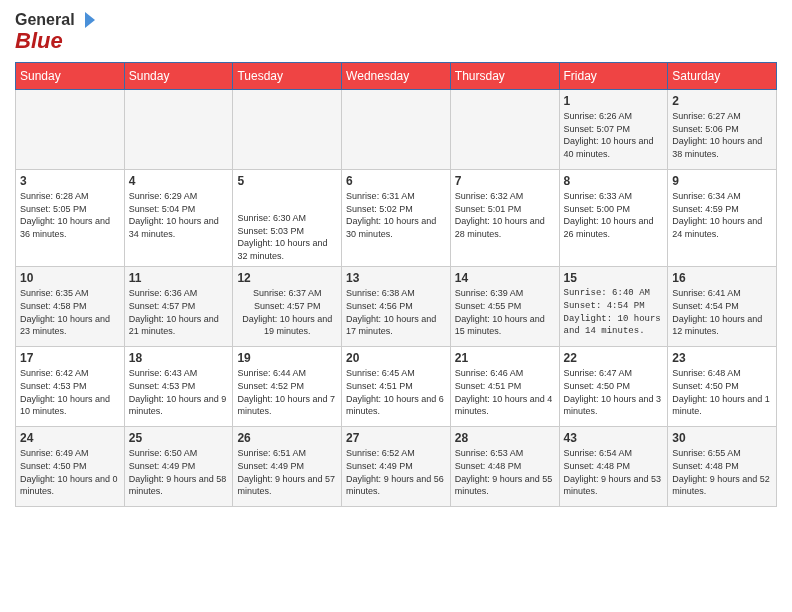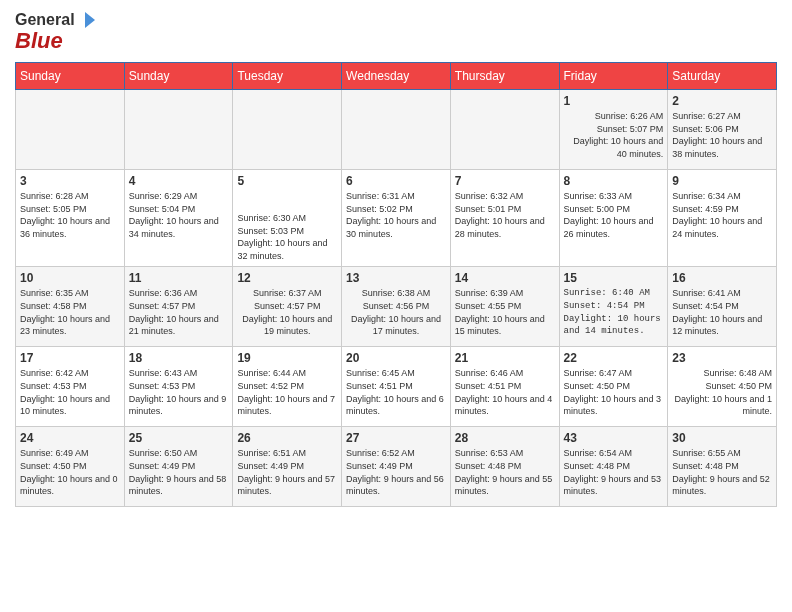--- a/index.html
+++ b/index.html
@@ -117,21 +117,21 @@
     </thead>
     <tbody id="calendar-body">
     <tr>
           <td class="empty"></td>
           <td class="empty"></td>
           <td class="empty"></td>
           <td class="empty"></td>
           <td class="empty"></td>
           <td>
             <span class="day-num">1</span>
-            <div class="day-info" style="white-space: pre-line; text-align: right;">Sunrise: 6:26 AM
+            <div class="day-info" style="white-space: pre-line;">Sunrise: 6:26 AM
 Sunset: 5:07 PM
 Daylight: 10 hours and 40 minutes.</div>
           </td>
           <td>
             <span class="day-num">2</span>
             <div class="day-info" style="white-space: pre-line;">Sunrise: 6:27 AM
 Sunset: 5:06 PM
 Daylight: 10 hours and 38 minutes.</div>
           </td>
         </tr>
@@ -193,21 +193,21 @@
 Daylight: 10 hours and 21 minutes.</div>
           </td>
           <td>
             <span class="day-num">12</span>
             <div class="day-info" style="white-space: pre-line; text-align: center;">Sunrise: 6:37 AM
 Sunset: 4:57 PM
 Daylight: 10 hours and 19 minutes.</div>
           </td>
           <td>
             <span class="day-num">13</span>
-            <div class="day-info" style="white-space: pre-line; text-align: center;">Sunrise: 6:38 AM
+            <div class="day-info" style="white-space: pre-line;">Sunrise: 6:38 AM
 Sunset: 4:56 PM
 Daylight: 10 hours and 17 minutes.</div>
           </td>
           <td>
             <span class="day-num">14</span>
             <div class="day-info" style="white-space: pre-line;">Sunrise: 6:39 AM
 Sunset: 4:55 PM
 Daylight: 10 hours and 15 minutes.</div>
           </td>
           <td>
@@ -255,21 +255,21 @@
 Daylight: 10 hours and 4 minutes.</div>
           </td>
           <td>
             <span class="day-num">22</span>
             <div class="day-info" style="white-space: pre-line;">Sunrise: 6:47 AM
 Sunset: 4:50 PM
 Daylight: 10 hours and 3 minutes.</div>
           </td>
           <td>
             <span class="day-num">23</span>
-            <div class="day-info" style="white-space: pre-line; text-align: right;">Sunrise: 6:48 AM
+            <div class="day-info" style="white-space: pre-line;">Sunrise: 6:48 AM
 Sunset: 4:50 PM
 Daylight: 10 hours and 1 minute.</div>
           </td>
         </tr>
         <tr>
           <td>
             <span class="day-num">24</span>
             <div class="day-info" style="white-space: pre-line;">Sunrise: 6:49 AM
 Sunset: 4:50 PM
 Daylight: 10 hours and 0 minutes.</div>

